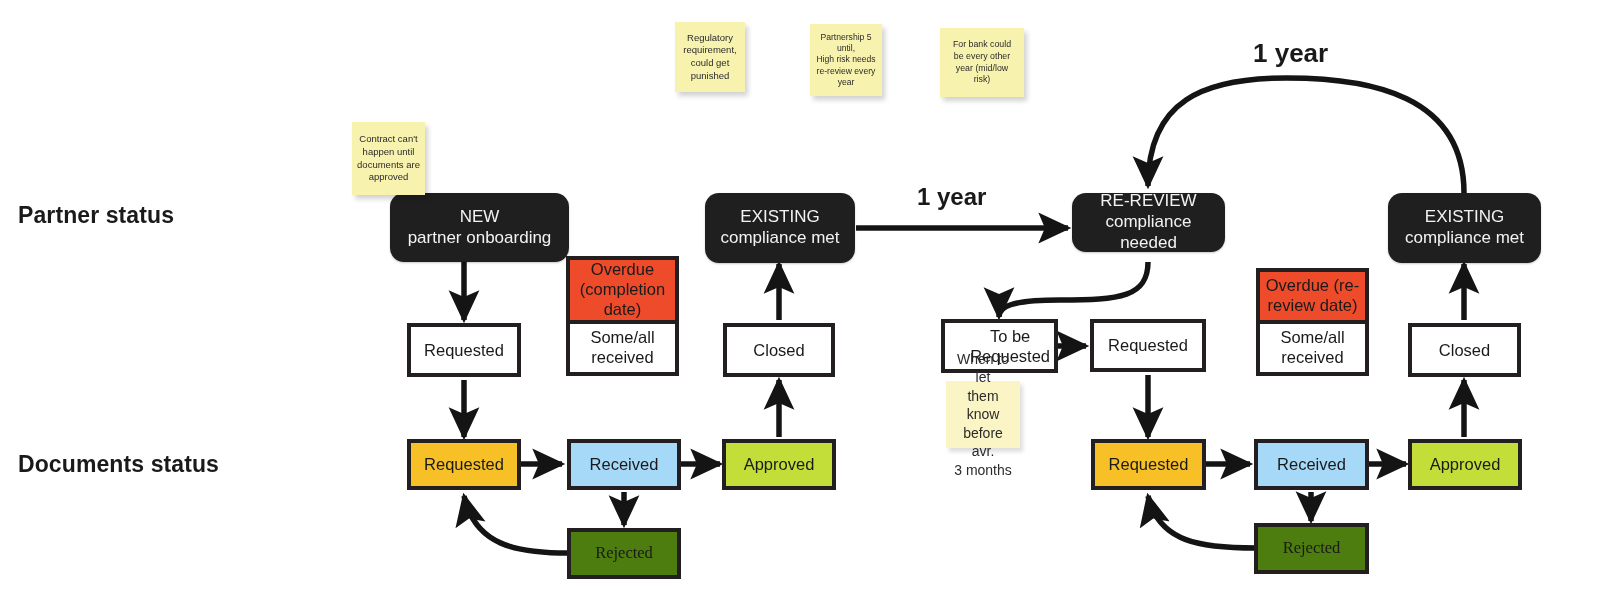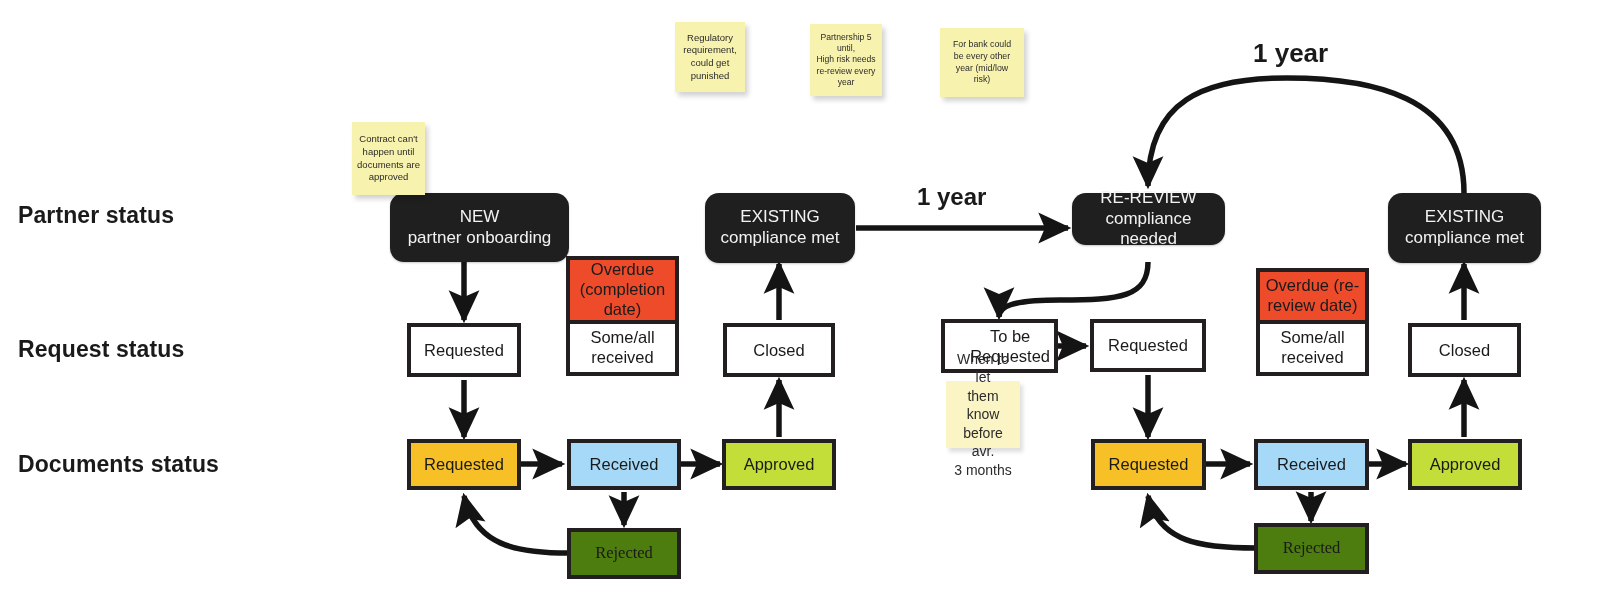--- a/index.html
+++ b/index.html
@@ -161,38 +161,37 @@
 
       <path d="M1464,437 L1464,380"></path>
 
       <path d="M1464,320 L1464,264"></path>
 
       <path d="M1464,193 C1464,95 1370,78 1287,78 C1204,78 1148,100 1148,186"></path>
     </g>
   </svg>
 
   <div class="row-label" style="left:18px; top:202px;">Partner status</div>
-  <div class="row-label" style="left:18px; top:336px;">Request status</div>
   <div class="row-label" style="left:18px; top:451px;">Documents  status</div>
 
   <div class="node state" style="left:390px; top:193px; width:179px; height:69px;">
     <span class="lbl">
       <span>NEW</span><br>
       <span>partner onboarding</span>
     </span>
   </div>
 
   <div class="node state" style="left:705px; top:193px; width:150px; height:70px;">
     <span class="lbl">
       <span>EXISTING</span><br>
       <span>compliance met</span>
     </span>
   </div>
 
-  <div class="node state" style="left:1072px; top:193px; width:153px; height:52px;">
+  <div class="node state" style="left:1072px; top:193px; width:153px; height:59px;">
     <span class="lbl">
       <span>RE-REVIEW</span><br>
       <span>compliance needed</span>
     </span>
   </div>
 
   <div class="node state" style="left:1388px; top:193px; width:153px; height:70px;">
     <span class="lbl">
       <span>EXISTING</span><br>
       <span>compliance met</span>

